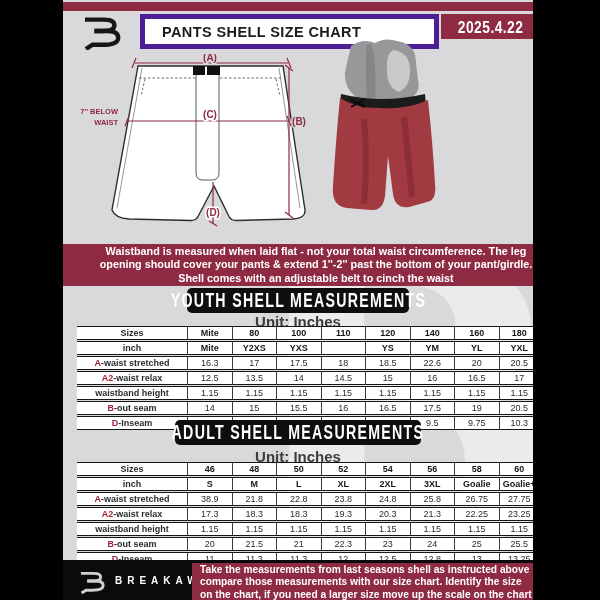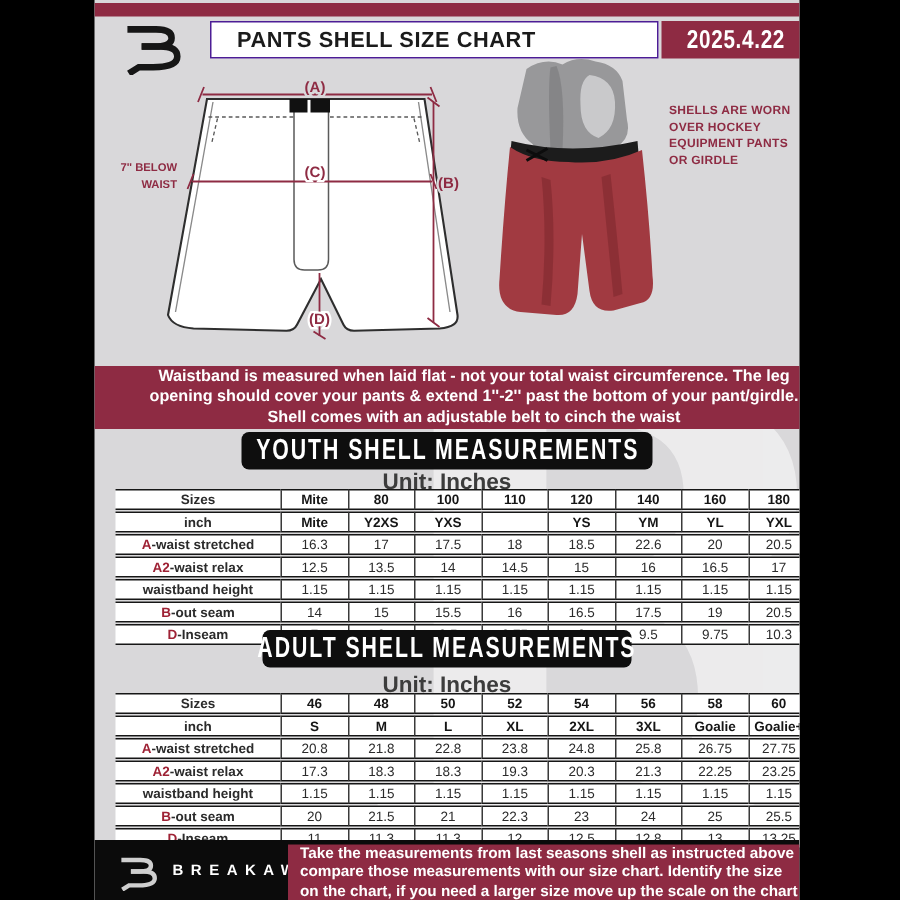--- a/index.html
+++ b/index.html
@@ -3,42 +3,42 @@
 <meta charset="utf-8">
 <style>
   html,body{margin:0;padding:0;background:#000;}
   body{width:600px;height:600px;position:relative;overflow:hidden;
        font-family:"Liberation Sans",sans-serif;-webkit-font-smoothing:antialiased;}
   .page{position:absolute;left:63px;top:0;width:470px;height:600px;
         background:var(--page-bg,#d9d8da);overflow:hidden;}
   .layer{position:absolute;z-index:2;}
   .topbar{left:0;top:2px;width:470px;height:9px;background:var(--maroon,#8e2b43);}
   .logo{left:18px;top:12px;}
-  .titlebox{left:77px;top:14px;width:299px;height:25px;background:#fff;
-            border:1px solid #4c1d95;display:flex;align-items:center;padding-left:17px;box-sizing:border-box;}
+  .titlebox{left:77px;top:14px;width:299px;height:35px;background:#fff;
+            border:5px solid #4c1d95;display:flex;align-items:center;padding-left:17px;box-sizing:border-box;}
   .titlebox span{font-size:14.5px;font-weight:600;color:#1b1b1b;letter-spacing:.4px;}
   .datebox{left:378px;top:14px;width:100px;height:25px;background:var(--maroon,#8e2b43);
            display:flex;align-items:center;justify-content:center;}
   .datebox span{color:#fff;font-weight:700;font-size:15px;display:inline-block;transform:scale(.92,1.15);letter-spacing:.5px;}
   .diagram{left:17px;top:54px;}
   .mlabel{font:700 10px "Liberation Sans",sans-serif;fill:#8e2b43;text-anchor:middle;
           paint-order:stroke;stroke:#d9d8da;stroke-width:3px;}
   .mlabel.onwhite{stroke:#ffffff;}
   .tinylabel{font:700 7.5px "Liberation Sans",sans-serif;fill:#8e2b43;text-anchor:end;}
   .shellpic{left:268px;top:38px;}
   .shellnote{left:383px;top:68px;width:86px;color:var(--maroon,#8e2b43);
              font-size:8px;font-weight:700;line-height:11px;white-space:pre-line;letter-spacing:.2px;}
   .banner{left:0;top:244px;width:506px;height:42px;background:var(--maroon,#8e2b43);
           color:#fff;font-size:10.8px;font-weight:700;text-align:center;line-height:13.5px;
           white-space:pre-line;display:flex;align-items:center;justify-content:center;}
   .badge{height:25px;background:var(--badge-bg,#0e0e0e);border-radius:5px;
          display:flex;align-items:center;justify-content:center;left:50%;transform:translateX(-50%);}
   .badge span{color:#fff;font-weight:700;font-size:16.5px;white-space:nowrap;
               display:inline-block;transform:scale(.86,1.18);letter-spacing:1.5px;}
-  .badge.youth{top:288px;width:274px;}
+  .badge.youth{top:288px;width:222px;}
   .badge.adult{top:420px;width:246px;}
   .unit{width:470px;left:0;text-align:center;font-size:15px;font-weight:600;color:#3c3c3c;}
   .unit.youth{top:313px;}
   .unit.adult{top:448px;}
   table.meas{left:14px;width:466px;border-collapse:separate;border-spacing:0 1px;table-layout:fixed;}
   table.meas.youth{top:325px;}
   table.meas.adult{top:461px;}
   table.meas td{background:#fff;border-top:1px solid #161616;border-bottom:1px solid #161616;
        height:10px;line-height:10px;font-size:9px;color:#2b2b2b;text-align:center;padding:1px 0;}
   td.lbl{width:110px;text-align:left;padding-left:22px;font-weight:700;color:#1d1d1d;}
@@ -107,24 +107,20 @@
       <path fill="#6f6f71" opacity="0.45" d="M40,6 Q46,20 44,62 L36,62 Q34,20 36,7 Z"></path>
     </g>
     <g>
       <path fill="#1c1c1c" d="M10,56 Q50,66 94,56 L95,68 Q50,76 9,66 Z"></path>
       <path fill="#a13a41" d="M9,60 Q5,100 2,148 Q0,168 16,170 L40,172 Q52,173 54,158 L57,118 L62,156 Q64,171 78,169 L96,164 Q106,162 104,146 Q102,108 97,62 Q75,72 48,70 Q24,70 9,60 Z"></path>
       <path fill="#7c262c" opacity="0.55" d="M30,80 Q34,120 30,165 L36,166 Q40,120 36,82 Z M70,80 Q74,120 78,160 L84,158 Q80,115 76,78 Z"></path>
       <path fill="none" stroke="#0c0c0c" stroke-width="2" d="M20,62 L34,69 M34,61 L20,69"></path>
     </g>
   </svg>
 
-  <div class="layer shellnote">SHELLS ARE WORN
-OVER HOCKEY
-EQUIPMENT PANTS
-OR GIRDLE</div>
 
   <div class="layer banner">Waistband is measured when laid flat - not your total waist circumference. The leg
 opening should cover your pants &amp; extend 1''-2'' past the bottom of your pant/girdle.
 Shell comes with an adjustable belt to cinch the waist</div>
 
   <div class="layer badge youth">
     <span>YOUTH SHELL MEASUREMENTS</span>
   </div>
   <div class="layer unit youth">Unit: Inches</div>
   <table class="layer meas youth">
@@ -232,21 +228,21 @@
           <td class="val">M</td>
           <td class="val">L</td>
           <td class="val">XL</td>
           <td class="val">2XL</td>
           <td class="val">3XL</td>
           <td class="val">Goalie</td>
           <td class="val">Goalie+</td>
         </tr>
         <tr>
           <td class="lbl"><span class="pre">A</span>-waist stretched</td>
-          <td class="val">20.8</td>
+          <td class="val">38.9</td>
           <td class="val">21.8</td>
           <td class="val">22.8</td>
           <td class="val">23.8</td>
           <td class="val">24.8</td>
           <td class="val">25.8</td>
           <td class="val">26.75</td>
           <td class="val">27.75</td>
         </tr>
         <tr>
           <td class="lbl"><span class="pre">A2</span>-waist relax</td>

